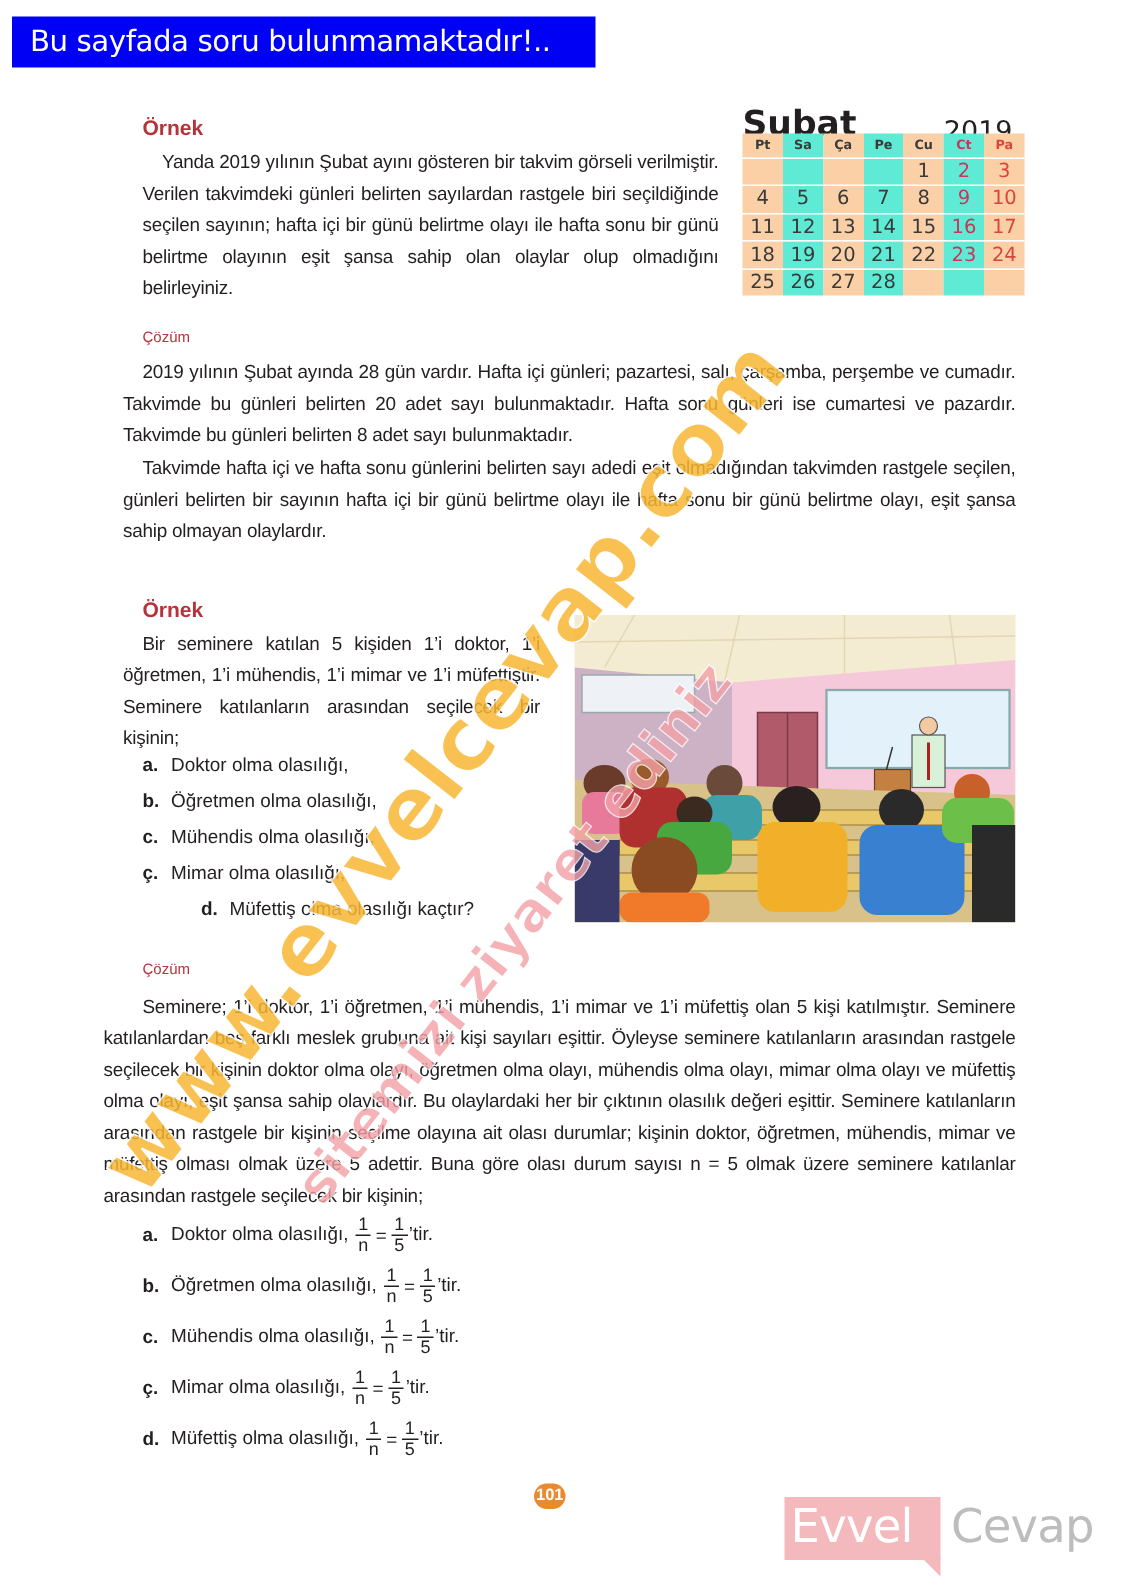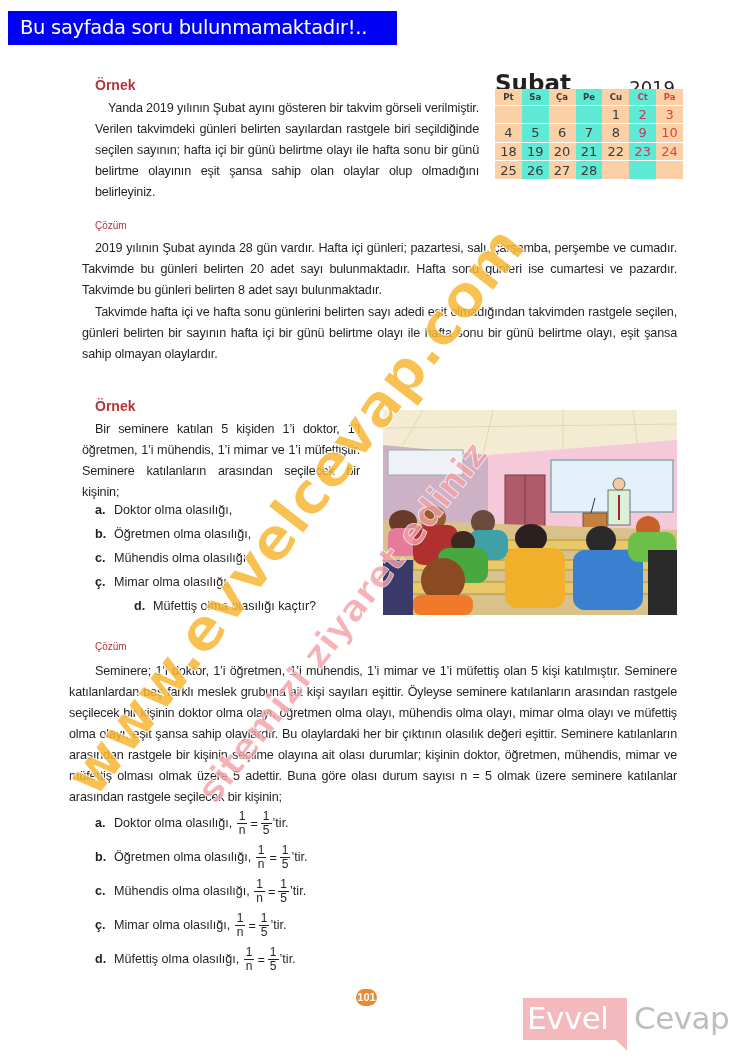--- a/index.html
+++ b/index.html
@@ -99,20 +99,29 @@
       <td class="orange sun">3</td>
     </tr>
     <tr>
       <td class="orange">4</td>
       <td class="white">5</td>
       <td class="orange">6</td>
       <td class="white">7</td>
       <td class="orange">8</td>
       <td class="white sat">9</td>
       <td class="orange sun">10</td>
+    </tr>
+    <tr>
+      <td class="orange">11</td>
+      <td class="white">12</td>
+      <td class="orange">13</td>
+      <td class="white">14</td>
+      <td class="orange">15</td>
+      <td class="white sat">16</td>
+      <td class="orange sun">17</td>
     </tr>
     <tr>
       <td class="orange">18</td>
       <td class="white">19</td>
       <td class="orange">20</td>
       <td class="white">21</td>
       <td class="orange">22</td>
       <td class="white sat">23</td>
       <td class="orange sun">24</td>
     </tr>

